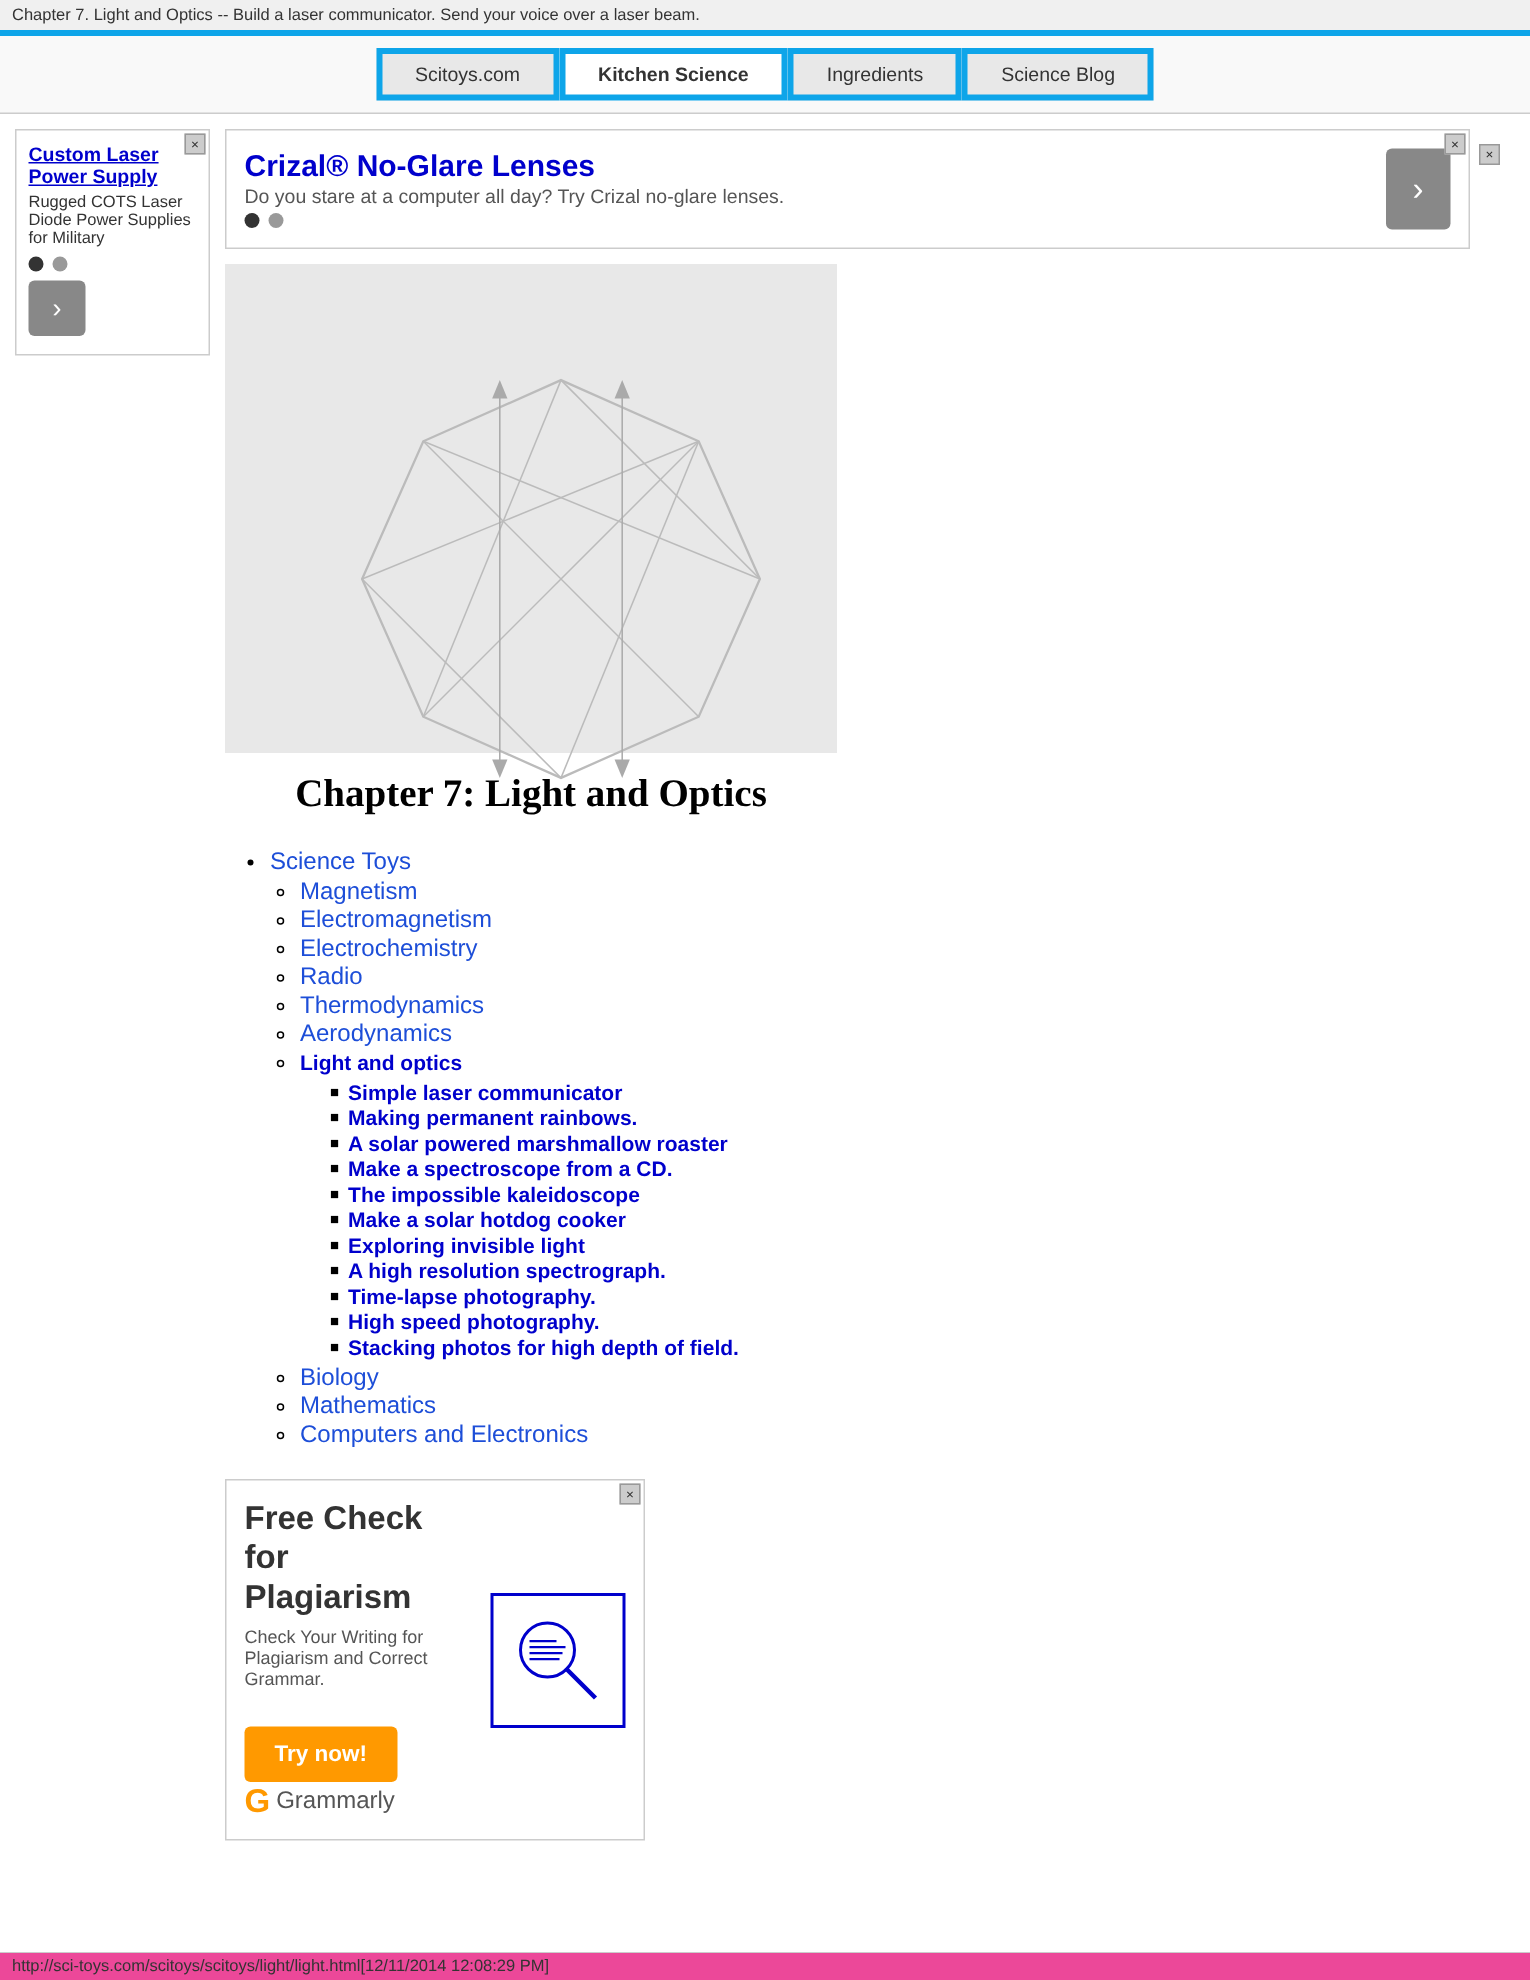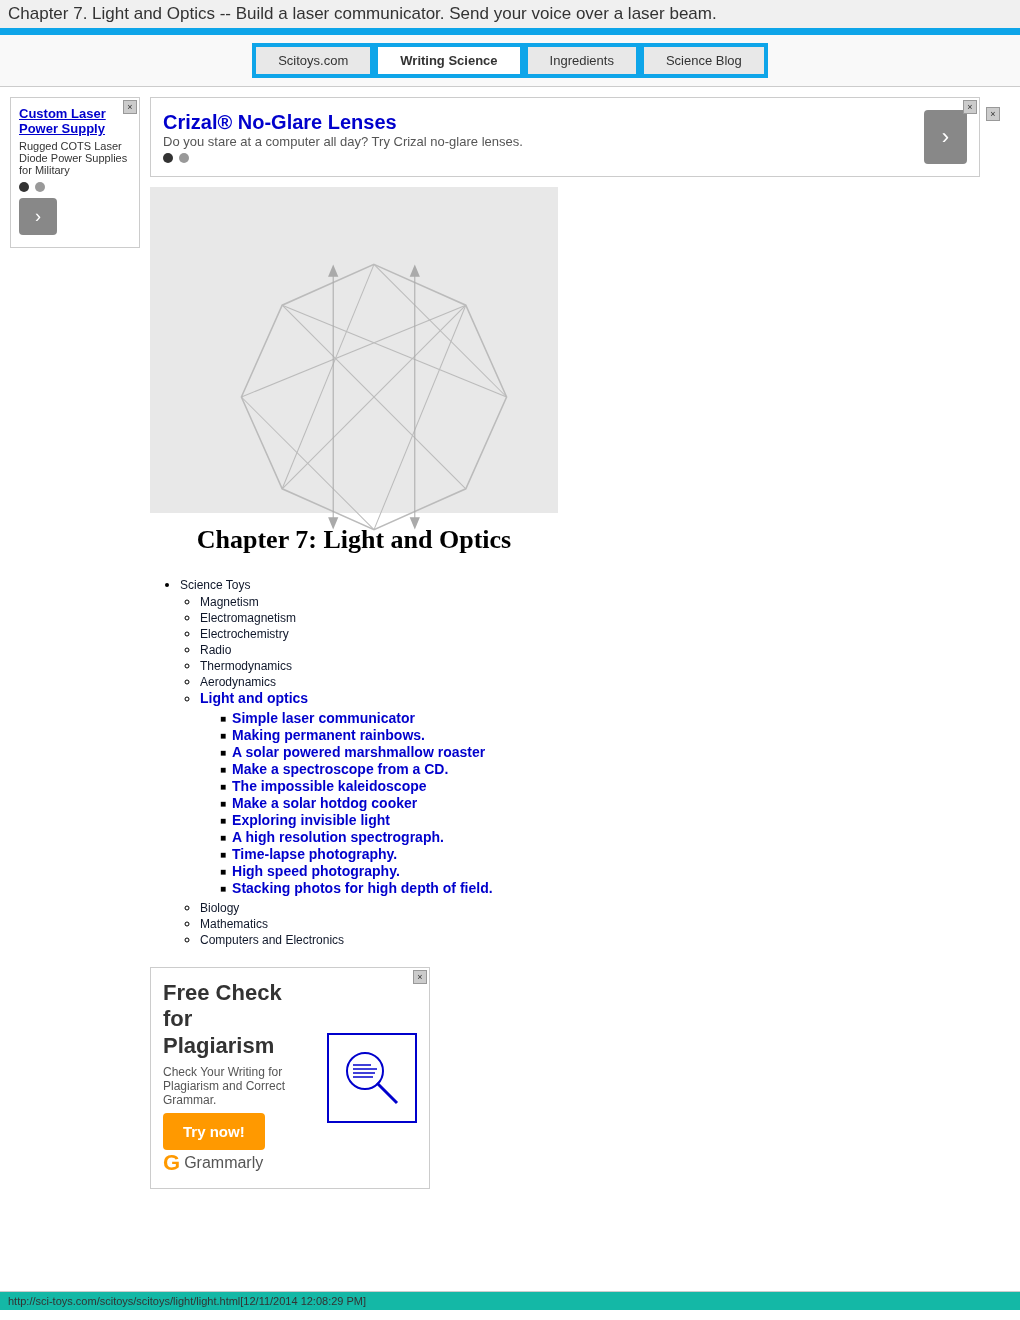--- a/index.html
+++ b/index.html
@@ -8,24 +8,24 @@
       font-size: 13px;
       background: #fff;
       color: #000;
       width: 1020px;
       min-height: 1320px;
       position: relative;
     }
 
     
     #title-bar {
-      font-size: 17px;
+      font-size: 11px;
       color: #333;
       padding: 4px 8px;
-      border-bottom: 7px solid #0ea5e9;
+      border-bottom: 4px solid #0ea5e9;
       background: #f0f0f0;
     }
 
     
     #nav-bar {
       display: flex;
       align-items: center;
       justify-content: center;
       gap: 0;
       padding: 8px 0;
@@ -214,21 +214,21 @@
     #toc {
       margin: 10px 0;
       font-size: 13px;
       padding-left: 10px;
     }
     #toc ul {
       list-style: disc;
       padding-left: 20px;
     }
     #toc li { margin: 2px 0; }
-    #toc a.normal-link { color: #0f172a; text-decoration: none; font-size: 12px; text-align: right; }
+    #toc a.normal-link { color: #1d4ed8; text-decoration: none; font-size: 16px; text-align: right; }
 
     #toc .sublist {
       list-style: circle;
       padding-left: 20px;
       margin: 2px 0;
     }
     #toc .sublist li { margin: 1px 0; }
 
     .light-optics-section > .section-header {
       color: #00c;
@@ -299,21 +299,21 @@
     }
     #bottom-ad .try-btn {
       background: #f90;
       color: white;
       border: none;
       border-radius: 4px;
       padding: 10px 20px;
       font-size: 15px;
       font-weight: bold;
       cursor: pointer;
-      margin-top: 0;
+      margin-top: 19px;
     }
     .grammarly-logo {
       font-size: 16px;
       color: #555;
       display: flex;
       align-items: center;
       gap: 4px;
     }
     .grammarly-g {
       color: #f90;
@@ -346,41 +346,41 @@
       align-items: center;
       justify-content: center;
       font-size: 9px;
       cursor: pointer;
       color: #333;
     }
 
     
     #status-bar {
       position: fixed;
-      bottom: 10px;
+      bottom: 0;
       left: 0;
       width: 1020px;
-      background: #14b8a6;
+      background: #ec4899;
       border-top: 1px solid #ccc;
       padding: 3px 8px;
       font-size: 11px;
       color: #333;
       margin-top: 16px;
     }
   </style>
 </head>
 <body>
 
 <div id="title-bar">
   <span>Chapter 7. Light and Optics -- Build a laser communicator. Send your voice over a laser beam.</span>
 </div>
 
 <div id="nav-bar">
   <a class="nav-tab" href="#">Scitoys.com</a>
-  <a class="nav-tab active" href="#">Writing Science</a>
+  <a class="nav-tab active" href="#">Kitchen Science</a>
   <a class="nav-tab" href="#">Ingredients</a>
   <a class="nav-tab" href="#">Science Blog</a>
 </div>
 
 <div id="main-layout">
 
   <div id="left-sidebar">
     <div id="left-ad">
       <div class="close-btn">×</div>
       <a href="#">Custom Laser Power Supply</a>

